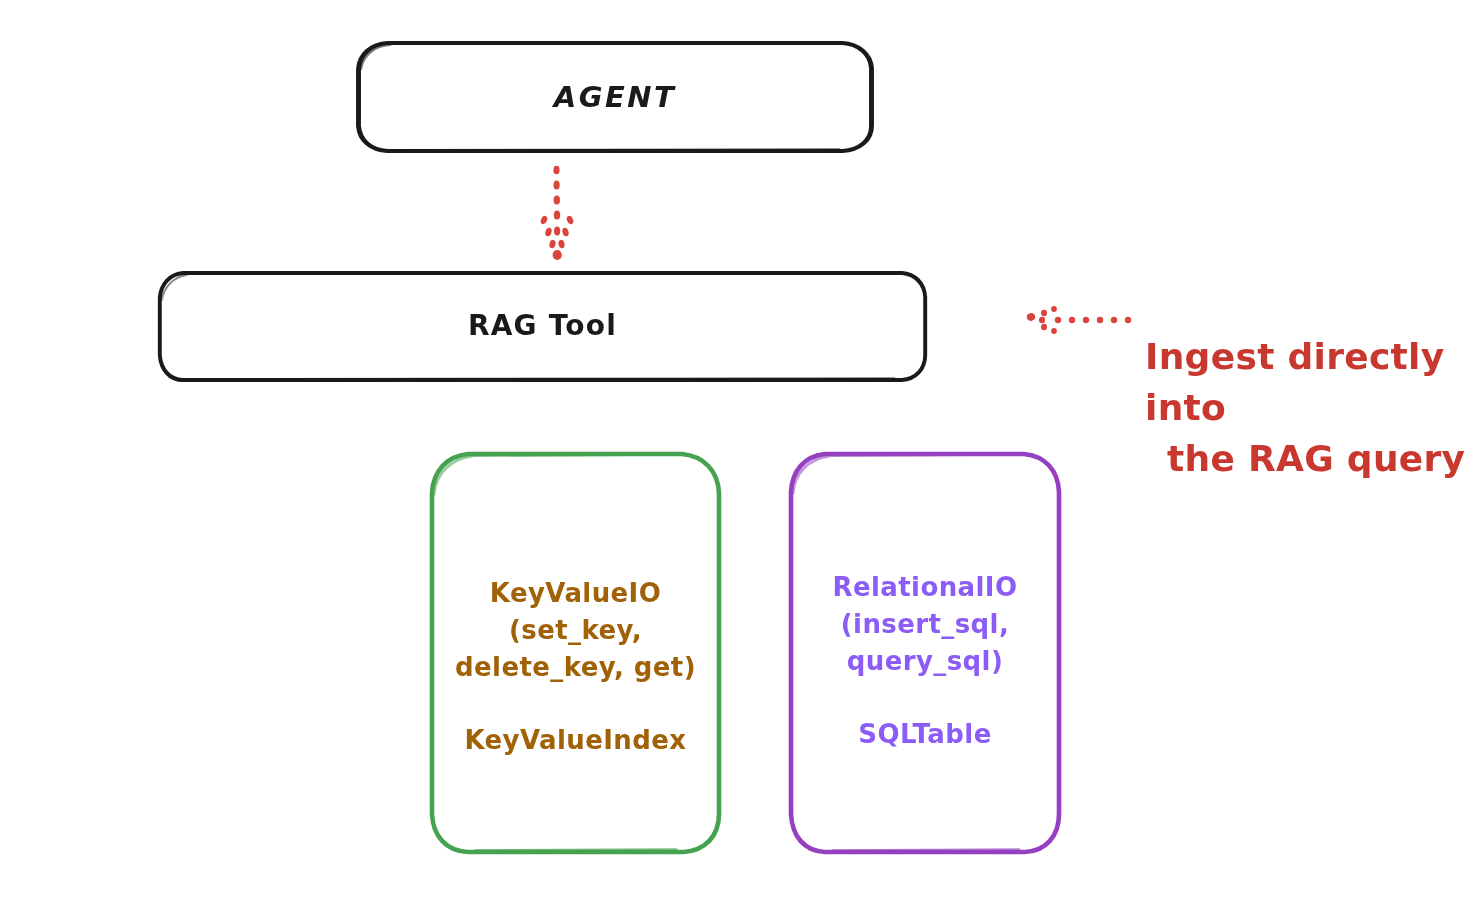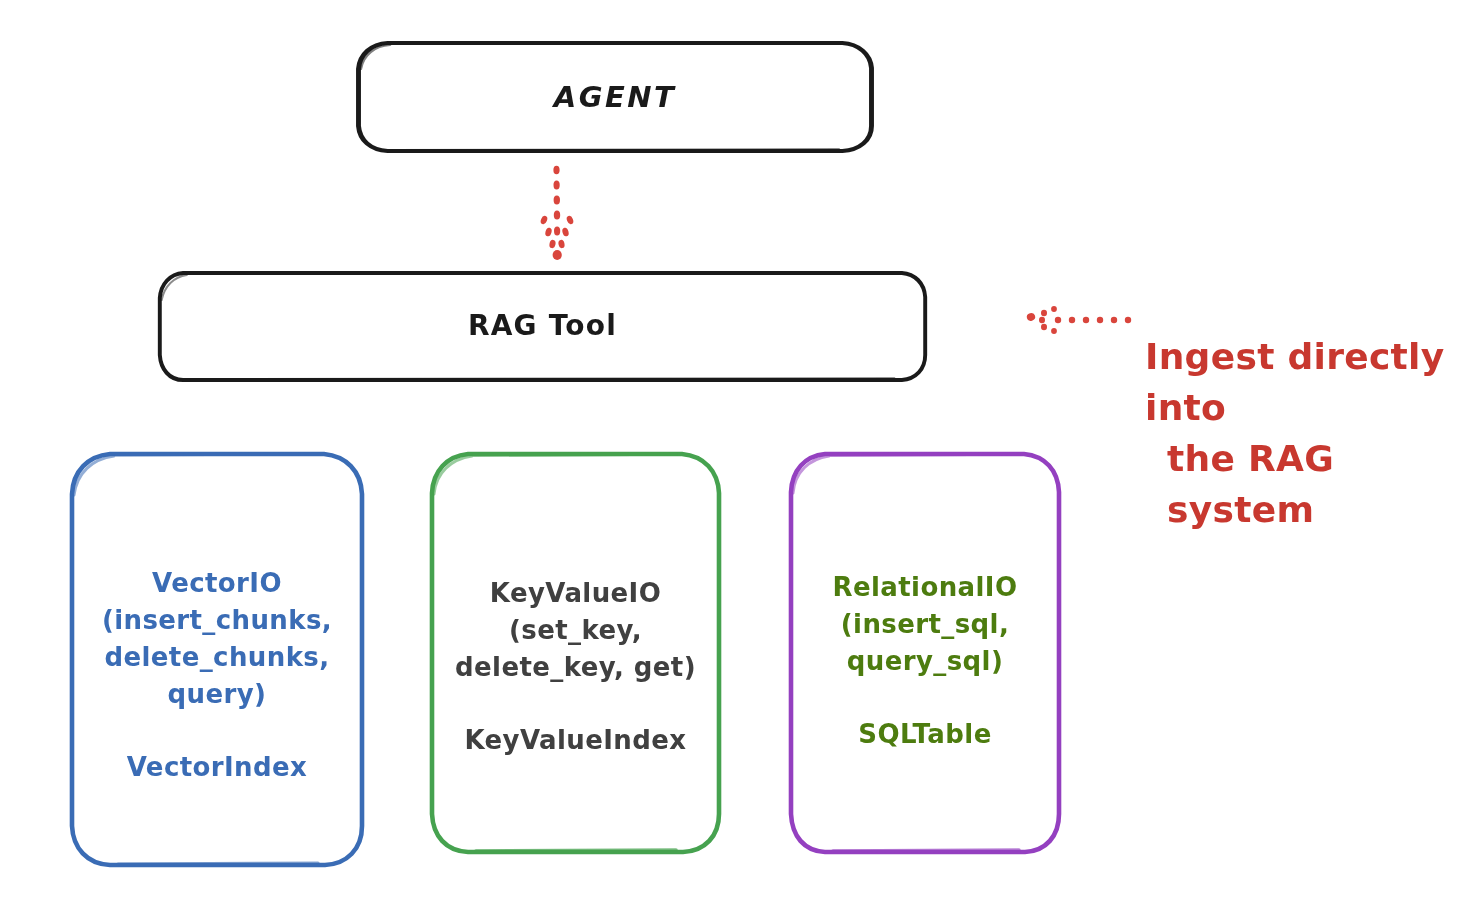--- a/index.html
+++ b/index.html
@@ -88,22 +88,22 @@
   #keyvalueio-box {
     left: 428px; top: 450px;
     width: 295px; height: 406px;
   }
   #relationalio-box {
     left: 787px; top: 450px;
     width: 276px; height: 406px;
   }
 
   #vectorio-box   .hbox-label { color: #3a6cb5; }
-  #keyvalueio-box .hbox-label { color: #404040; }
-  #relationalio-box .hbox-label { color: #4d7c0f; }
+  #keyvalueio-box .hbox-label { color: #a16207; }
+  #relationalio-box .hbox-label { color: #8b5cf6; }
 
   
   #vectorio-box   .hbox-label { transform: translateY(16px); }
   #keyvalueio-box .hbox-label { transform: translateY(14px); }
   #relationalio-box .hbox-label { transform: translateY(8px); }
 
   
   .connector {
     position: absolute;
     z-index: 3;
@@ -188,38 +188,23 @@
       <ellipse cx="36" cy="36" rx="2.9" ry="3.0"></ellipse>
       <ellipse cx="26" cy="18" rx="3.0" ry="3.2"></ellipse>
       <ellipse cx="26" cy="32" rx="3.0" ry="3.2"></ellipse>
       <ellipse cx="24" cy="25" rx="3.0" ry="3.2"></ellipse>
       <ellipse cx="13" cy="22" rx="4.2" ry="3.8" transform="rotate(-16 13 22)"></ellipse>
     </g>
   </svg>
 
   <div id="ingest-note">
     <span class="note-line-1">Ingest directly into</span>
-    <span class="note-line-2">the RAG system</span>
-  </div>
-
-  <div class="hbox provider-box" id="vectorio-box">
-    <svg class="sketch" viewBox="0 0 298 419" preserveAspectRatio="none">
-      <path d="M42,4 C20,6 5,21 4,44 L4,376 C5,398 19,414 42,415
-               L257,415 C279,414 294,399 294,376 L294,44 C293,21 278,6 256,4 Z" fill="#ffffff" stroke="#3a6cb5" stroke-width="4.6" stroke-linecap="round" stroke-linejoin="round"></path>
-      <path d="M46,6 C24,9 9,23 6,45" fill="none" stroke="#3a6cb5" stroke-width="3" stroke-linecap="round" opacity="0.55"></path>
-      <path d="M250,413 L50,414" fill="none" stroke="#3a6cb5" stroke-width="3.2" stroke-linecap="round" opacity="0.6"></path>
-      <path d="M48,5 L250,4" fill="none" stroke="#3a6cb5" stroke-width="3" stroke-linecap="round" opacity="0.55"></path>
-    </svg>
-    <div class="hbox-label">VectorIO
-(insert_chunks,
-delete_chunks,
-query)
-
-VectorIndex</div>
-  </div>
+    <span class="note-line-2">the RAG query</span>
+  </div>
+
 
   <div class="hbox provider-box" id="keyvalueio-box">
     <svg class="sketch" viewBox="0 0 295 406" preserveAspectRatio="none">
       <path d="M40,4 C19,6 5,21 4,43 L4,364 C5,386 18,401 40,402
                L255,402 C277,401 291,386 291,364 L291,43 C290,21 276,6 254,4 Z" fill="#ffffff" stroke="#46a24f" stroke-width="4.6" stroke-linecap="round" stroke-linejoin="round"></path>
       <path d="M44,6 C23,9 8,23 6,44" fill="none" stroke="#46a24f" stroke-width="3" stroke-linecap="round" opacity="0.55"></path>
       <path d="M46,5 L248,4" fill="none" stroke="#46a24f" stroke-width="3.6" stroke-linecap="round" opacity="0.7"></path>
       <path d="M248,400 L48,401" fill="none" stroke="#46a24f" stroke-width="3.6" stroke-linecap="round" opacity="0.7"></path>
     </svg>
     <div class="hbox-label">KeyValueIO

